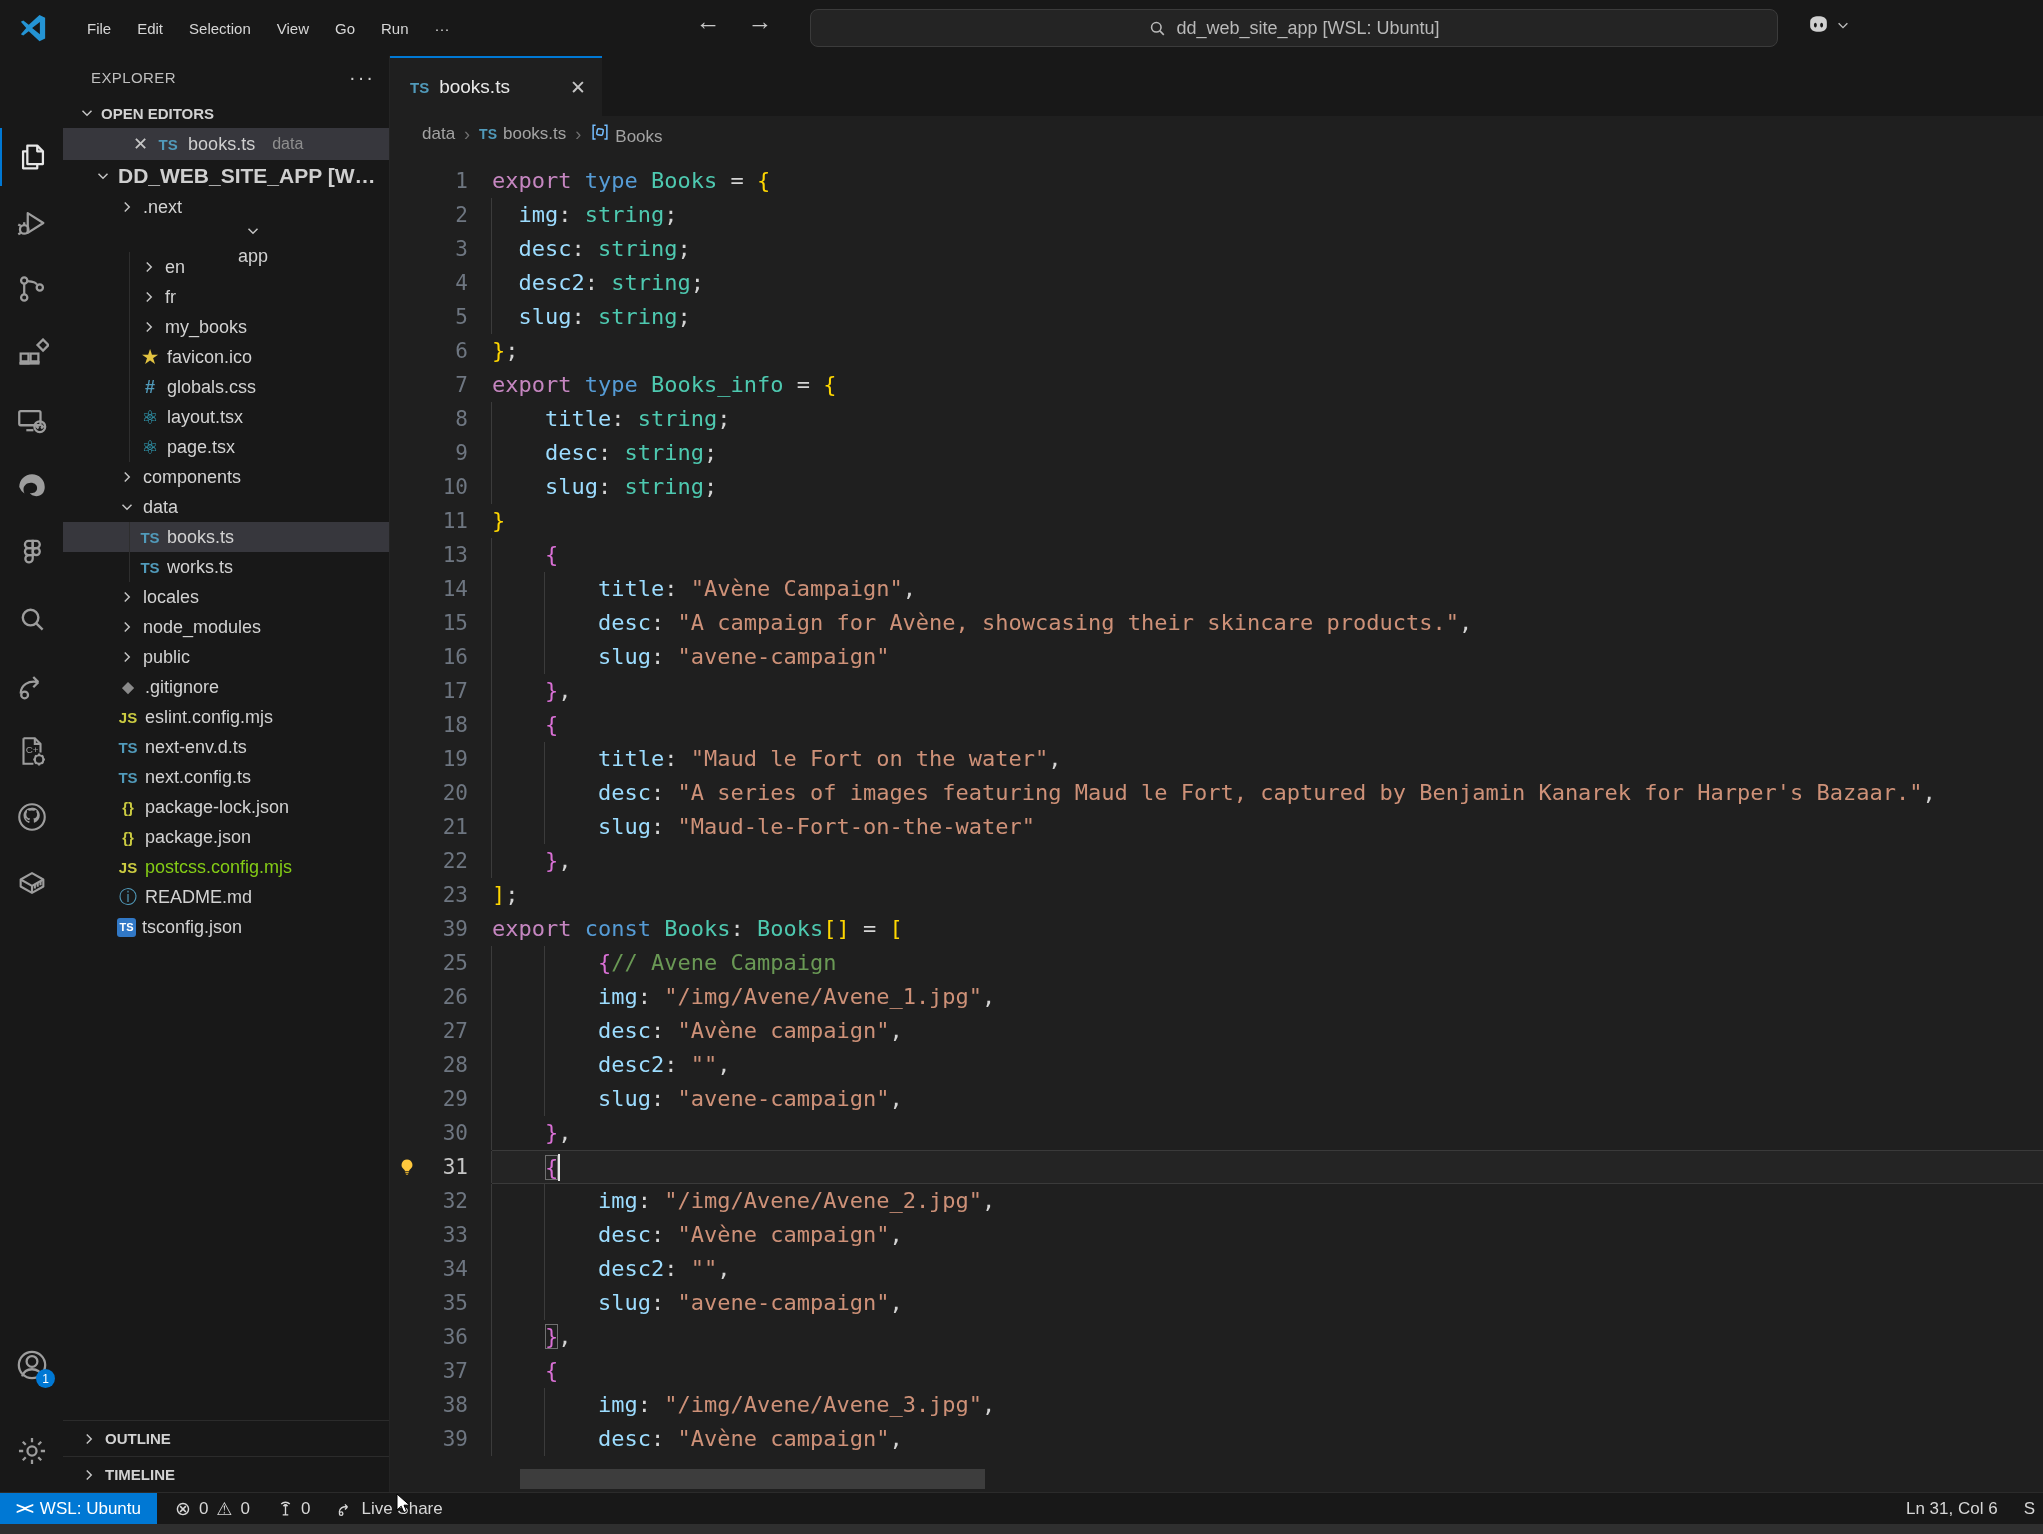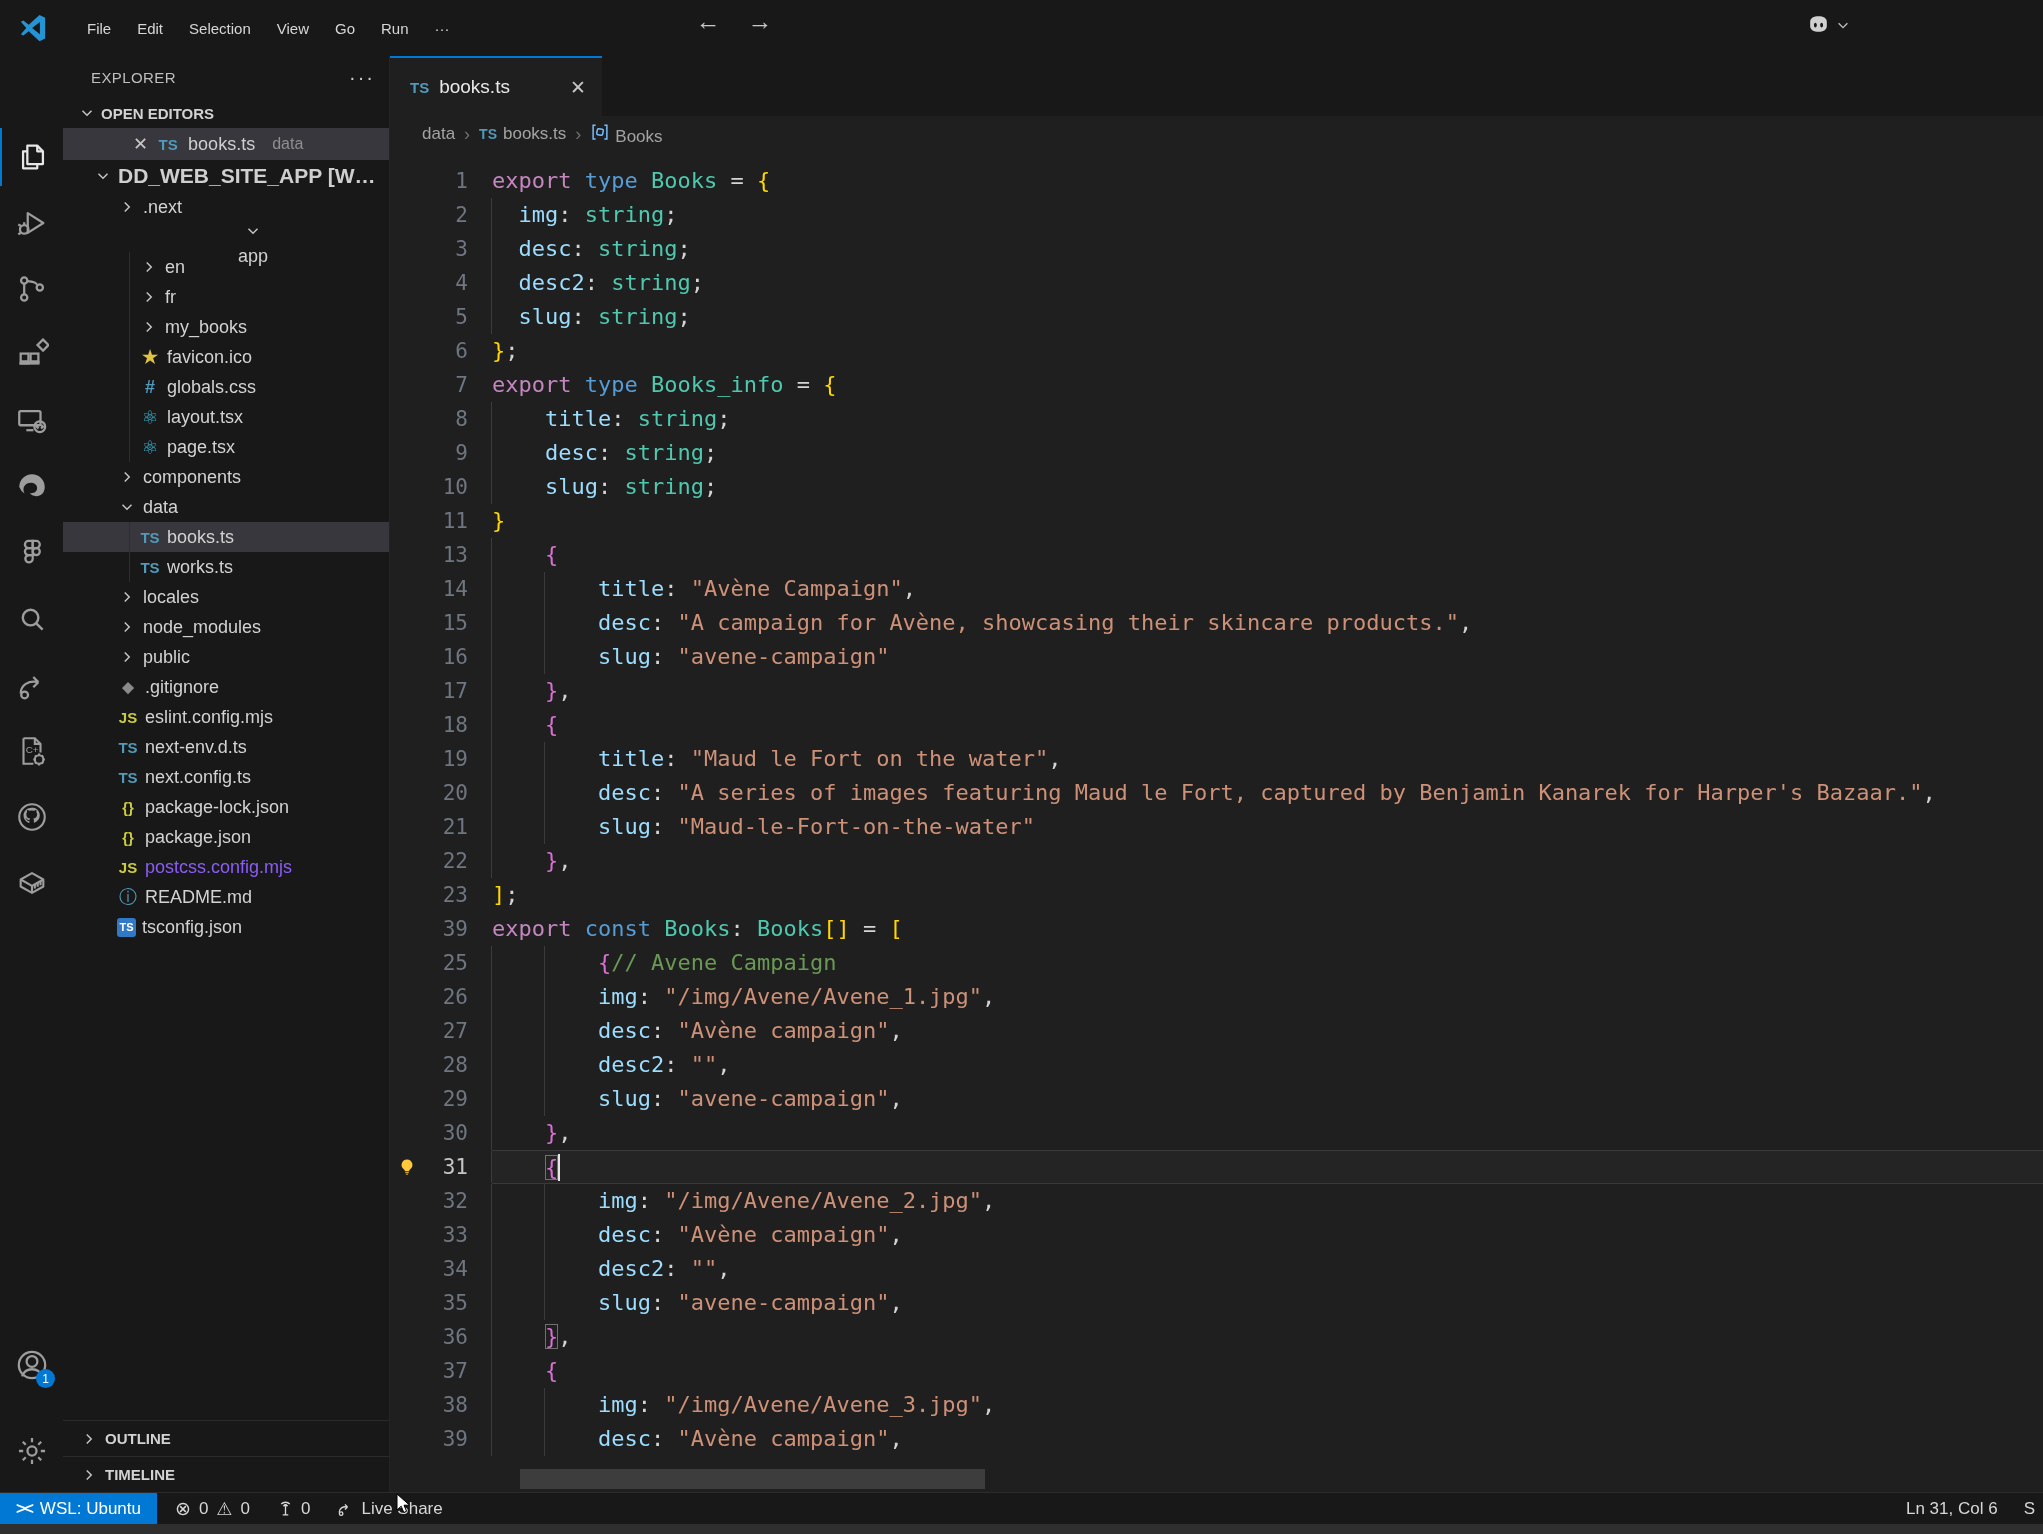--- a/index.html
+++ b/index.html
@@ -98,20 +98,27 @@
       <div class="menu-item">File</div>
       <div class="menu-item">Edit</div>
       <div class="menu-item">Selection</div>
       <div class="menu-item">View</div>
       <div class="menu-item">Go</div>
       <div class="menu-item">Run</div>
       <div class="menu-item">···</div>
     </div>
   <div class="nav-arrow nav-back">←</div>
   <div class="nav-arrow nav-fwd">→</div>
+  <div class="searchbox">
+    <svg width="19" height="19" viewBox="0 0 24 24" fill="none" stroke="#b9b9b9" stroke-width="2">
+        <circle cx="10.5" cy="10.5" r="6"></circle>
+        <path d="m15 15 5 5"></path>
+      </svg>
+    <span>dd_web_site_app [WSL: Ubuntu]</span>
+  </div>
   <div class="copilot">
     <svg width="25" height="25" viewBox="0 0 24 24">
         <path fill="#d0d0d0" d="M12 4c4.5 0 8 1.6 8 5.5v4C20 17.4 16.5 19 12 19s-8-1.6-8-5.5v-4C4 5.6 7.5 4 12 4zm-3 6.2c-.8 0-1.4.9-1.4 2.3s.6 2.3 1.4 2.3 1.4-.9 1.4-2.3-.6-2.3-1.4-2.3zm6 0c-.8 0-1.4.9-1.4 2.3s.6 2.3 1.4 2.3 1.4-.9 1.4-2.3-.6-2.3-1.4-2.3z"></path>
       </svg>
     <svg width="14" height="14" viewBox="0 0 16 16" fill="none" stroke="#bdbdbd" stroke-width="1.6">
         <path d="m3 6 5 5 5-5"></path>
       </svg>
   </div>
 </div>
 
@@ -381,21 +388,21 @@
         <div class="row" style="padding-left: 54px; gap: 6px;">
           <span class="fic" style="color:#cbcb41">{}</span>
           <span style="color:#d2d2d2">package-lock.json</span>
         </div>
         <div class="row" style="padding-left: 54px; gap: 6px;">
           <span class="fic" style="color:#cbcb41">{}</span>
           <span style="color:#d2d2d2">package.json</span>
         </div>
         <div class="row" style="padding-left: 54px; gap: 6px;">
           <span class="fic" style="color:#cbcb41">JS</span>
-          <span style="color:#8b5cf6">postcss.config.mjs</span>
+          <span style="color:#84cc16">postcss.config.mjs</span>
         </div>
         <div class="row" style="padding-left: 54px; gap: 6px;">
           <span class="fic" style="color:#519aba;font-weight:normal;font-size:18px">ⓘ</span>
           <span style="color:#d2d2d2">README.md</span>
         </div>
         <div class="row" style="padding-left: 54px; gap: 6px;">
           <span class="fic" style="background:#3178c6;color:#fff;font-size:11px;width:19px;height:19px;border-radius:3px;align-items:center;justify-content:center;display:inline-flex">TS</span>
           <span style="color:#d2d2d2">tsconfig.json</span>
         </div>
         <div class="sb-spacer"></div>

